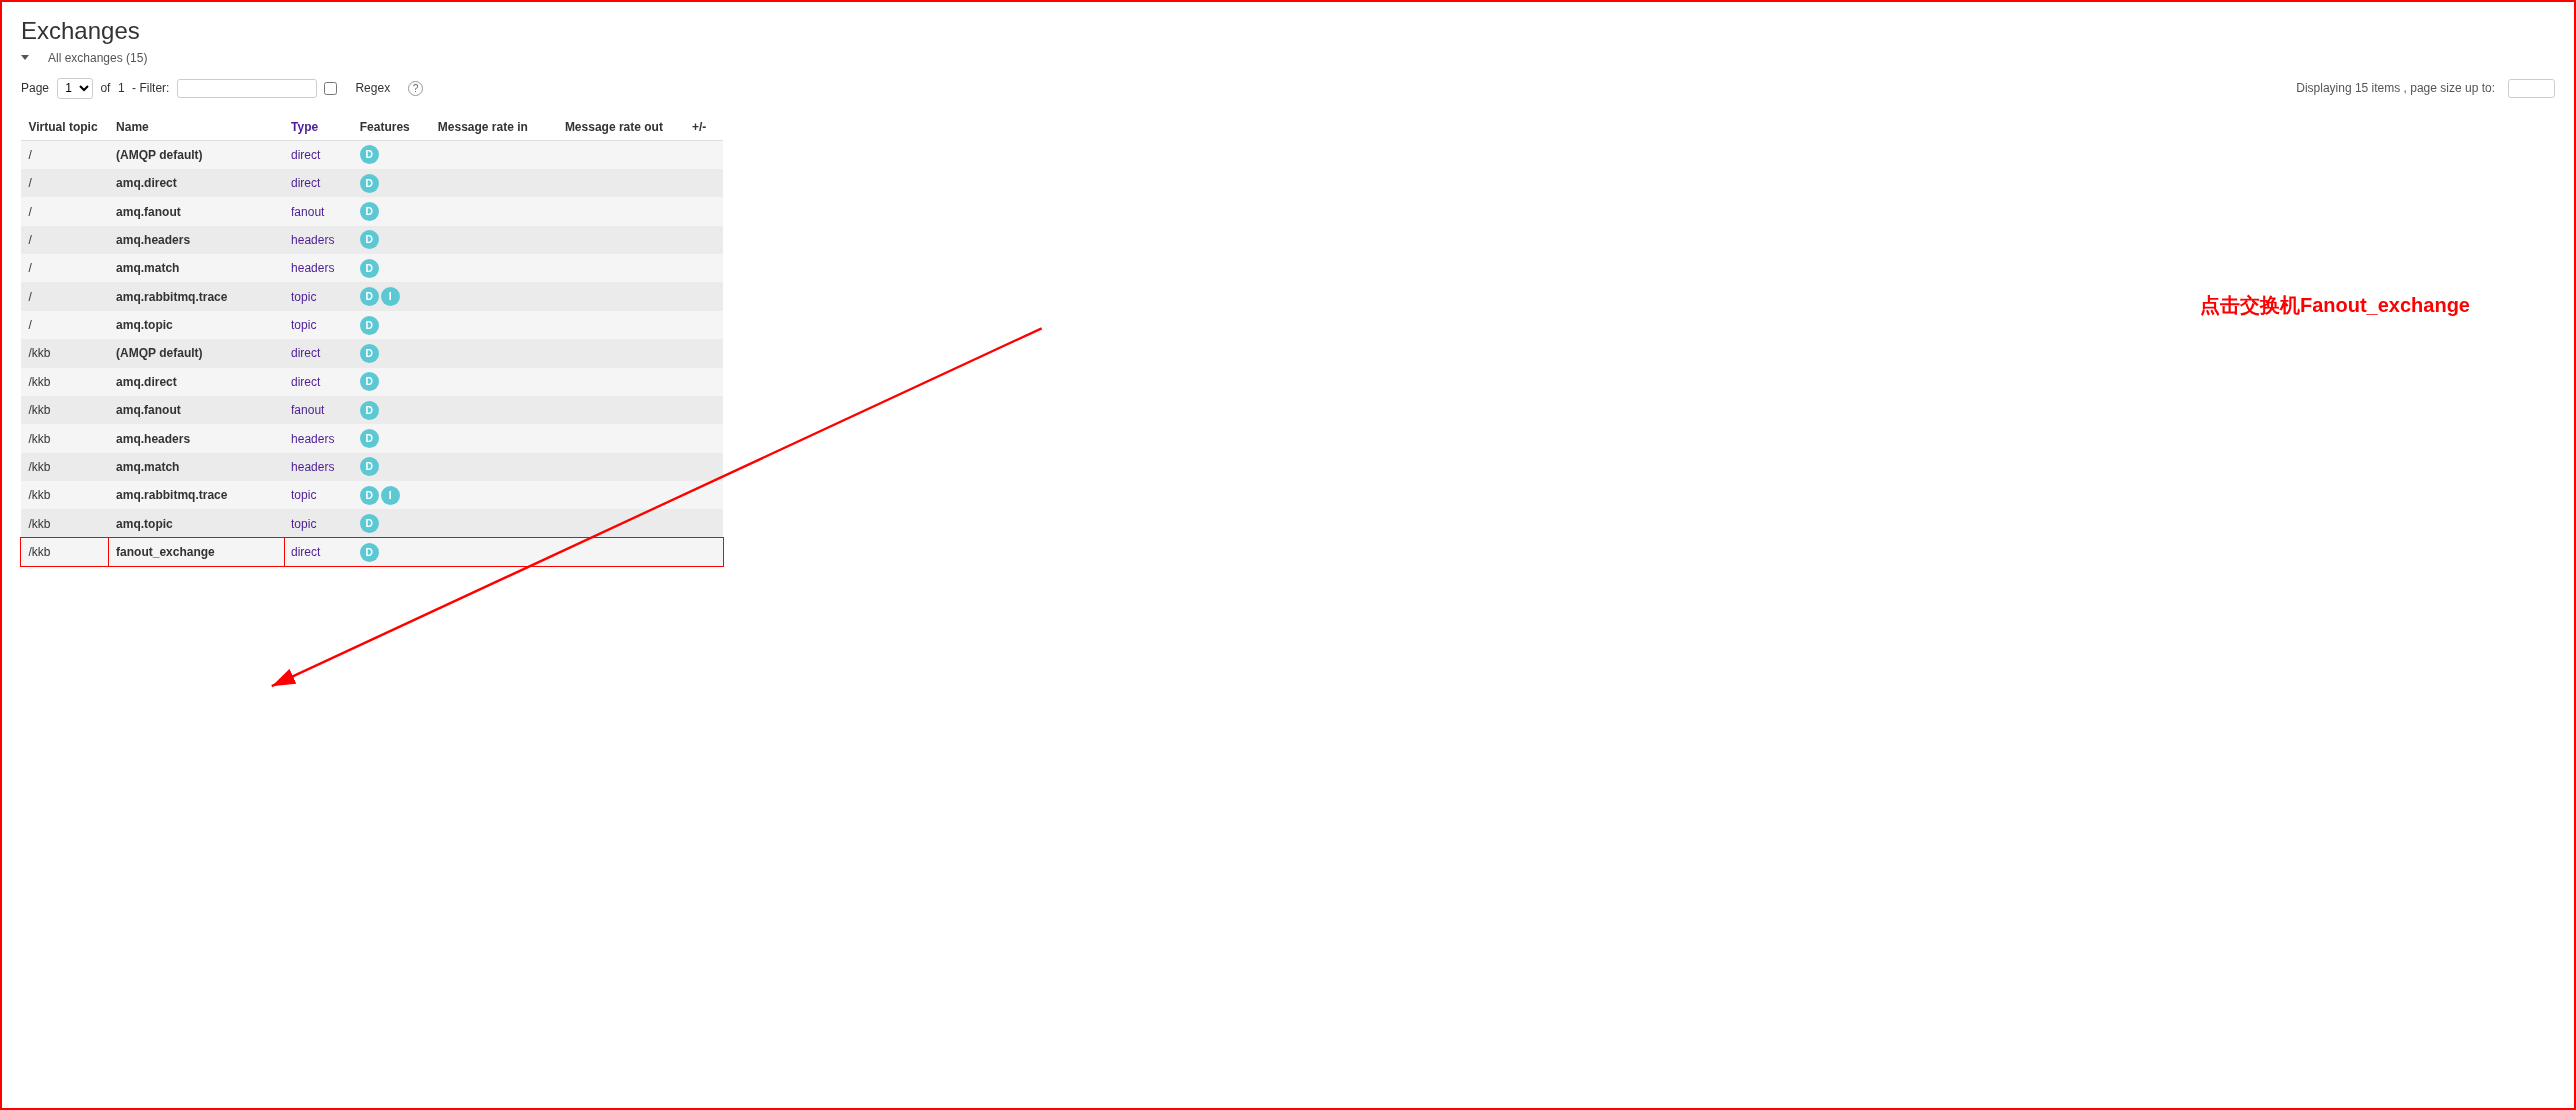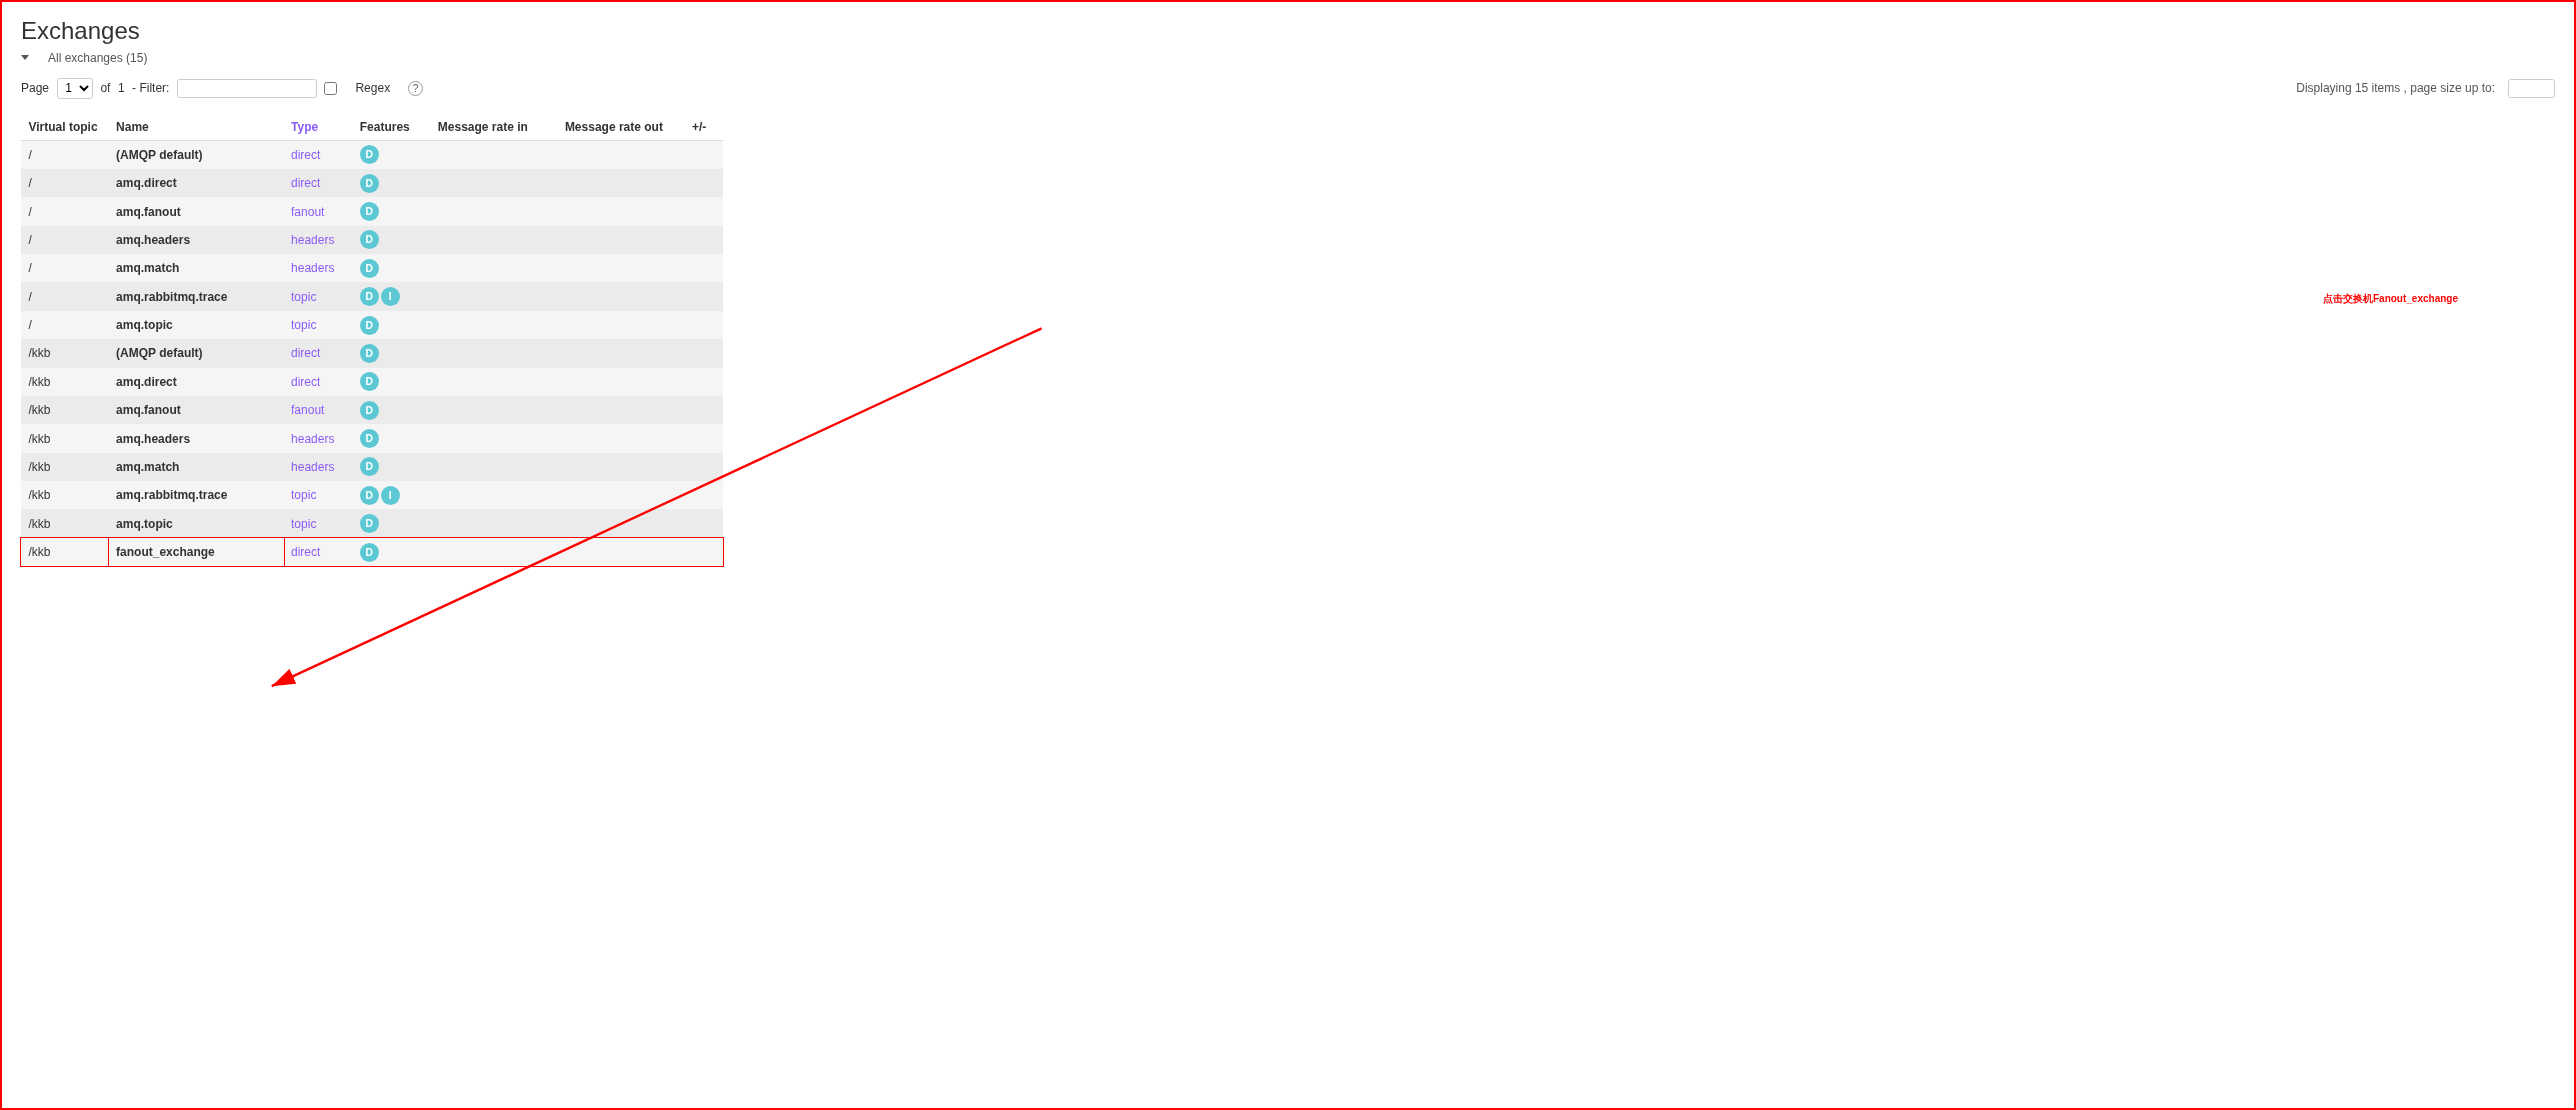--- a/index.html
+++ b/index.html
@@ -128,21 +128,21 @@
     tbody tr:last-child {
       outline: 1.9px solid red;
     }
     td {
       padding: 4.7px 7.5px;
       vertical-align: middle;
       white-space: nowrap;
     }
     .td-vhost { width: 75px; }
     .td-name { width: 168px; }
-    .td-type { width: 66px; color: #8b5cf6; }
+    .td-type { width: 66px; color: #4c1d95; }
     .td-features { width: 75px; }
     .td-msg-in { width: 122px; }
     .td-msg-out { width: 122px; }
     .td-plusminus { width: 37px; }
     .badge {
       display: inline-flex;
       align-items: center;
       justify-content: center;
       width: 19px;
       height: 19px;
@@ -155,23 +155,23 @@
     }
     .badge-i {
       background: #5bc8d4;
     }
     .name-bold {
       font-weight: bold;
     }
     .annotation {
       position: absolute;
       top: 290px;
-      right: 116px;
+      right: 104px;
       color: red;
-      font-size: 10px;
+      font-size: 20px;
       font-weight: bold;
     }
     .arrow-line {
       position: absolute;
       top: 0;
       left: 0;
       width: 100%;
       height: 100%;
       pointer-events: none;
     }

